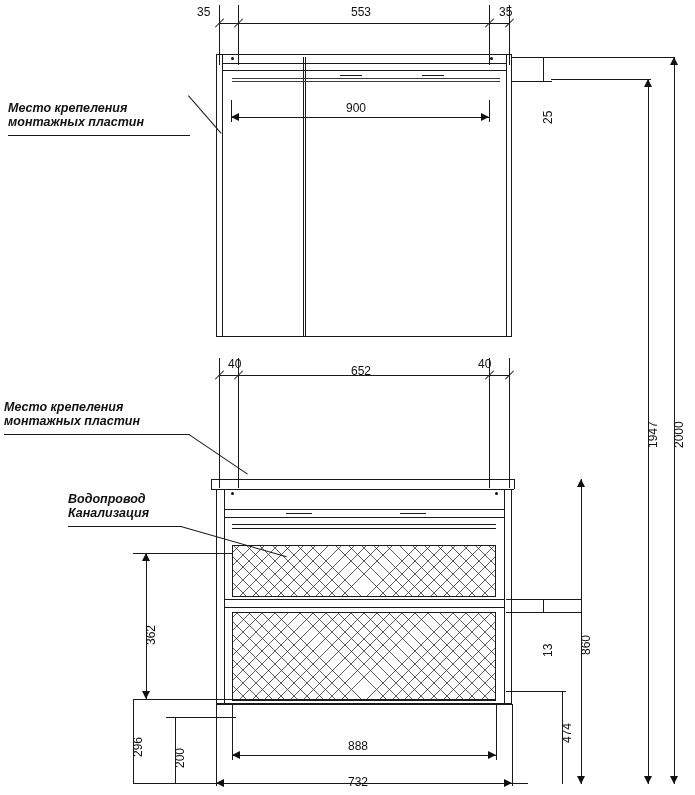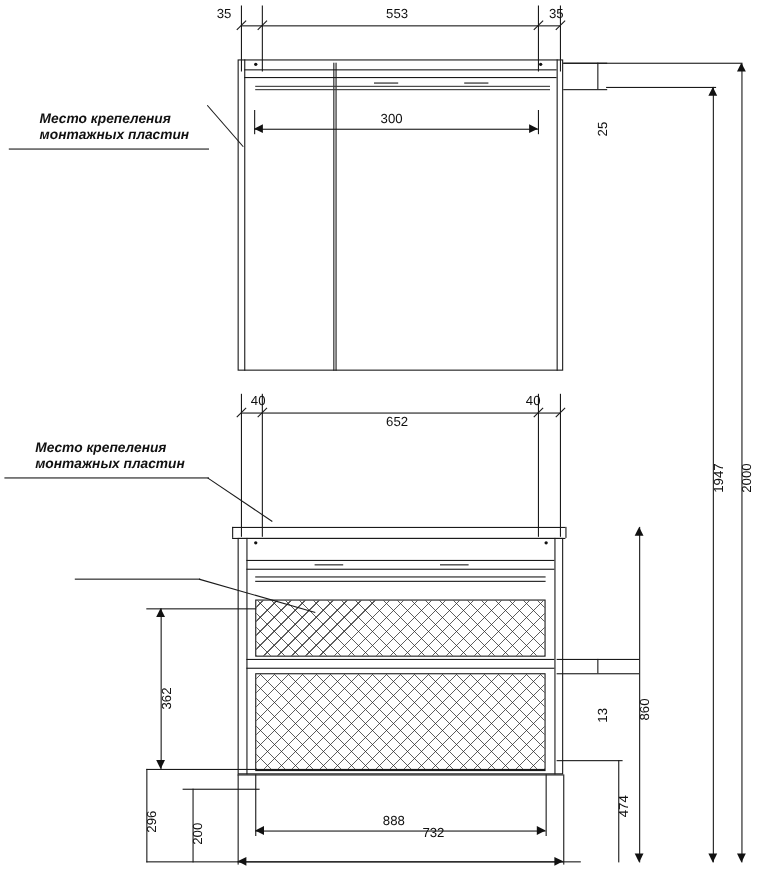--- a/index.html
+++ b/index.html
@@ -3,21 +3,21 @@
 <meta charset="utf-8">
 <style>
   html,body{margin:0;padding:0;background:#ffffff;}
   body{font-family:"Liberation Sans", sans-serif;}
   #sheet{position:relative;width:695px;height:795px;background:#ffffff;overflow:hidden;}
   .ln{position:absolute;background:#1a1a1a;}
   .h{height:1px;}
   .v{width:1px;}
   .thin{background:#3a3a3a;}
   .lbl{position:absolute;font-size:12px;color:#111;white-space:nowrap;}
-  .lbl.it{font-style:italic;font-weight:bold;font-size:12.5px;line-height:14px;margin-left:28px;}
+  .lbl.it{font-style:italic;font-weight:bold;font-size:12.5px;line-height:14px;}
   .dim{position:absolute;font-size:12px;color:#111;white-space:nowrap;}
   .rot{position:absolute;font-size:12px;color:#111;white-space:nowrap;
        transform-origin:0 0;transform:rotate(-90deg);}
   .arrow{position:absolute;width:0;height:0;}
   .hatch{position:absolute;
     background-image:
       repeating-linear-gradient(45deg, rgba(40,40,40,.75) 0 0.7px, transparent 0.7px 9px),
       repeating-linear-gradient(-45deg, rgba(40,40,40,.75) 0 0.7px, transparent 0.7px 9px);
   }
   .box{position:absolute;border:1px solid #1a1a1a;box-sizing:border-box;}
@@ -59,21 +59,21 @@
   <div class="ln h" style="left:422px;top:75px;width:22px;"></div>
 
   <div class="dot" style="left:231px;top:57px;"></div>
   <div class="dot" style="left:490px;top:57px;"></div>
 
   <div class="ln h" style="left:231px;top:117px;width:258px;"></div>
   <div class="ln v" style="left:231px;top:100px;height:22px;"></div>
   <div class="ln v" style="left:489px;top:100px;height:22px;"></div>
   <div class="arrow" style="left:231px;top:113px;border-top:4px solid transparent;border-bottom:4px solid transparent;border-right:8px solid #111;"></div>
   <div class="arrow" style="left:481px;top:113px;border-top:4px solid transparent;border-bottom:4px solid transparent;border-left:8px solid #111;"></div>
-  <div class="dim" style="left:346px;top:101px;">300</div>
+  <div class="dim" style="left:346px;top:101px;">900</div>
 
   <div class="ln h" style="left:512px;top:57px;width:40px;"></div>
   <div class="ln h" style="left:512px;top:81px;width:40px;"></div>
   <div class="ln v" style="left:543px;top:57px;height:24px;"></div>
   <div class="rot" style="left:541px;top:124px;">25</div>
 
   <div class="lbl it" style="left:8px;top:101px;">
     <span>Место крепеления</span><br>
     <span>монтажных пластин</span>
   </div>
@@ -85,21 +85,21 @@
   <div class="ln v" style="left:489px;top:358px;height:130px;"></div>
   <div class="ln v" style="left:509px;top:358px;height:130px;"></div>
 
   <div class="ln h" style="left:219px;top:375px;width:290px;"></div>
   <div class="tick" style="left:219px;top:369px;height:12px;transform:rotate(45deg);"></div>
   <div class="tick" style="left:238px;top:369px;height:12px;transform:rotate(45deg);"></div>
   <div class="tick" style="left:489px;top:369px;height:12px;transform:rotate(45deg);"></div>
   <div class="tick" style="left:509px;top:369px;height:12px;transform:rotate(45deg);"></div>
 
   <div class="dim" style="left:228px;top:357px;">40</div>
-  <div class="dim" style="left:351px;top:376px;">652</div>
+  <div class="dim" style="left:351px;top:364px;">652</div>
   <div class="dim" style="left:478px;top:357px;">40</div>
 
   <div class="ln h" style="left:211px;top:479px;width:303px;"></div>
   <div class="ln h" style="left:211px;top:489px;width:303px;"></div>
   <div class="ln v" style="left:211px;top:479px;height:10px;"></div>
   <div class="ln v" style="left:514px;top:479px;height:10px;"></div>
 
   <div class="box" style="left:216px;top:489px;width:296px;height:215px;"></div>
   <div class="ln v" style="left:224px;top:489px;height:215px;"></div>
   <div class="ln v" style="left:504px;top:489px;height:215px;"></div>
@@ -123,20 +123,24 @@
   <div class="ln h" style="left:216px;top:704px;width:296px;"></div>
   <div class="ln h" style="left:232px;top:700px;width:264px;"></div>
 
   <div class="lbl it" style="left:4px;top:400px;">
     <span>Место крепеления</span><br>
     <span>монтажных пластин</span>
   </div>
   <div class="ln h" style="left:4px;top:434px;width:186px;"></div>
   <div class="ln" style="left:189px;top:434px;width:71px;height:1px;transform:rotate(34deg);transform-origin:top left;"></div>
 
+  <div class="lbl it" style="left:68px;top:492px;">
+    <span>Водопровод</span><br>
+    <span>Канализация</span>
+  </div>
   <div class="ln h" style="left:68px;top:526px;width:114px;"></div>
   <div class="ln" style="left:181px;top:526px;width:110px;height:1px;transform:rotate(16deg);transform-origin:top left;"></div>
 
   <div class="ln h" style="left:133px;top:553px;width:100px;"></div>
   <div class="ln h" style="left:133px;top:699px;width:100px;"></div>
   <div class="ln v" style="left:146px;top:553px;height:146px;"></div>
   <div class="arrow" style="left:142px;top:553px;border-left:4px solid transparent;border-right:4px solid transparent;border-bottom:8px solid #111;"></div>
   <div class="arrow" style="left:142px;top:691px;border-left:4px solid transparent;border-right:4px solid transparent;border-top:8px solid #111;"></div>
   <div class="rot" style="left:144px;top:645px;">362</div>
 
@@ -180,15 +184,15 @@
   <div class="ln h" style="left:232px;top:755px;width:264px;"></div>
   <div class="arrow" style="left:232px;top:751px;border-top:4px solid transparent;border-bottom:4px solid transparent;border-right:8px solid #111;"></div>
   <div class="arrow" style="left:488px;top:751px;border-top:4px solid transparent;border-bottom:4px solid transparent;border-left:8px solid #111;"></div>
   <div class="dim" style="left:348px;top:739px;">888</div>
 
   <div class="ln v" style="left:216px;top:704px;height:82px;"></div>
   <div class="ln v" style="left:512px;top:704px;height:82px;"></div>
   <div class="ln h" style="left:216px;top:783px;width:296px;"></div>
   <div class="arrow" style="left:216px;top:779px;border-top:4px solid transparent;border-bottom:4px solid transparent;border-right:8px solid #111;"></div>
   <div class="arrow" style="left:504px;top:779px;border-top:4px solid transparent;border-bottom:4px solid transparent;border-left:8px solid #111;"></div>
-  <div class="dim" style="left:348px;top:750px;margin-left:36px;">732</div>
+  <div class="dim" style="left:348px;top:775px;">732</div>
 
 </div>
 
 </body></html>

